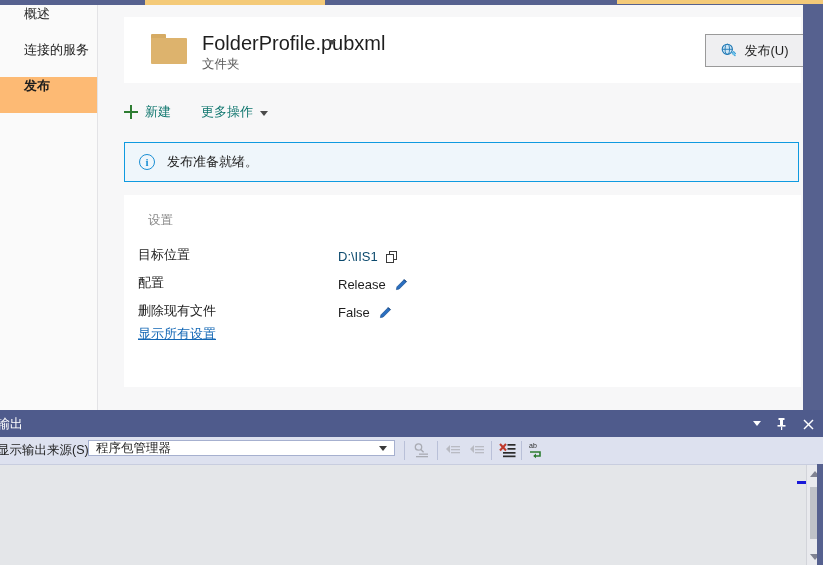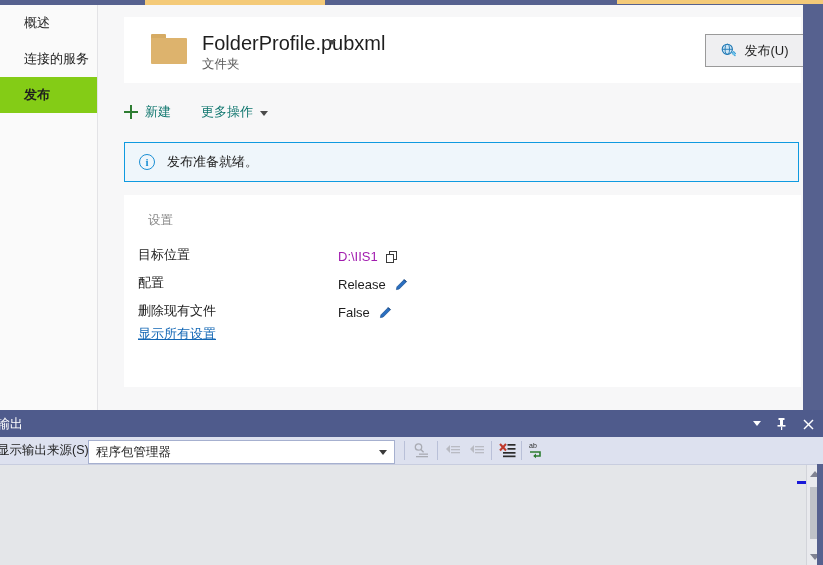--- a/index.html
+++ b/index.html
@@ -51,29 +51,28 @@
   .sidebar {
     position: absolute;
     left: 0; top: 5px;
     width: 97px; height: 405px;
     background: #fafafa;
     border-right: 1px solid #e3e3e6;
   }
   .side-item {
     height: 36px;
     display: flex;
-    align-items: center;
     padding-left: 24px;
     font-size: 13px;
     color: #1e1e1e;
     box-sizing: border-box;
     cursor: pointer;
   }
   .side-item.selected {
-    background: #84cc16;
+    background: #fdba74;
     font-weight: bold;
   }
 
   
   .main {
     position: absolute;
     left: 98px; top: 5px;
     width: 705px; height: 405px;
     background: #f7f7f8;
     overflow: hidden;
@@ -248,21 +247,21 @@
     width: 200px;
     font-size: 13px;
     color: #1e1e1e;
   }
   .set-value {
     font-size: 13px;
     color: #1e1e1e;
     margin-right: 8px;
   }
   .set-value.link {
-    color: #a21caf;
+    color: #0c4a6e;
     cursor: pointer;
   }
   .copy-ic {
     position: relative;
     width: 13px; height: 13px;
     cursor: pointer;
     flex: 0 0 auto;
   }
   .copy-ic .r1 {
     position: absolute;
@@ -345,21 +344,21 @@
   }
   .out-src-label {
     position: absolute;
     left: -3px; top: 5px;
     font-size: 12.5px;
     color: #1e1e1e;
   }
   .out-combo {
     position: absolute;
     left: 88px; top: 3px;
-    width: 307px; height: 24px;
+    width: 307px; height: 16px;
     background: #ffffff;
     border: 1px solid #a6b0cf;
     box-sizing: border-box;
     display: flex;
     align-items: center;
     cursor: pointer;
   }
   .out-combo .val {
     flex: 1;
     padding-left: 7px;

